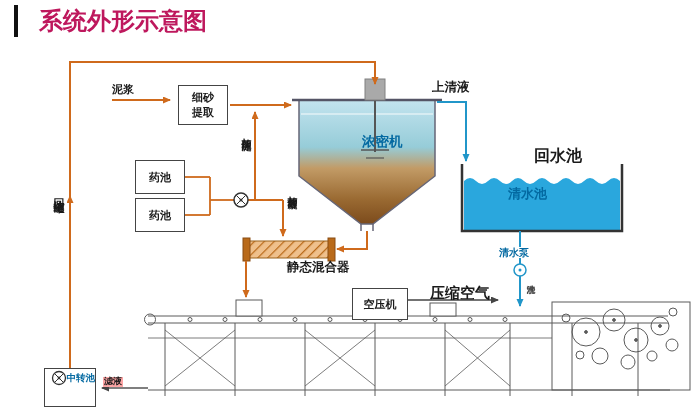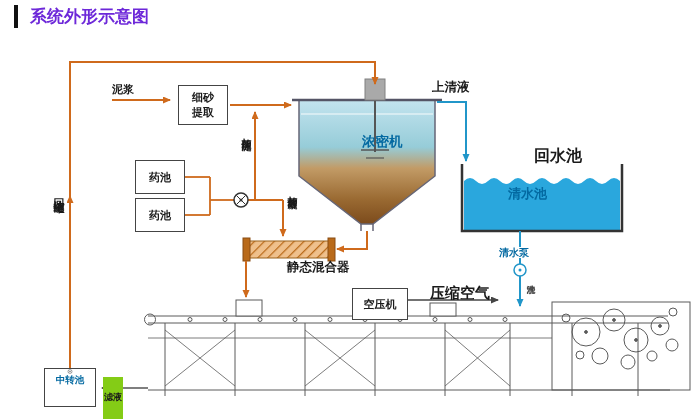--- a/index.html
+++ b/index.html
@@ -10,23 +10,23 @@
   #lines{position:absolute;left:0;top:0;}
   .label{position:absolute;font-weight:bold;color:#1a1a1a;white-space:nowrap;line-height:1.1;}
   .navy{color:#0369a1;}
   .vtext{writing-mode:vertical-rl;text-orientation:upright;letter-spacing:1px;white-space:normal;}
   .box{
     position:absolute;border:1.5px solid #444;background:#fff;
     display:flex;align-items:center;justify-content:center;
     font-weight:bold;text-align:center;color:#1a1a1a;box-sizing:border-box;
   }
   .wrap2{width:26px;word-break:break-all;line-height:1.35;}
-  #title{position:absolute;left:14px;top:5px;font-size:17px;font-weight:bold;color:#6d28d9;
-    border-left:4px solid #111;padding-left:12px;}
-  #transfer-box{flex-direction:column;justify-content:flex-end;padding-bottom:19px;}
+  #title{position:absolute;left:14px;top:5px;font-size:24px;font-weight:bold;color:#be185d;
+    border-left:4px solid #111;padding-left:21px;}
+  #transfer-box{flex-direction:row;justify-content:flex-end;padding-bottom:19px;}
 </style>
 </head>
 <body>
 
 <div id="stage">
 
   <svg id="lines" width="700" height="420" viewBox="0 0 700 420">
     <defs>
       <marker id="ao" markerWidth="9" markerHeight="9" refX="7" refY="3.5" orient="auto" markerUnits="userSpaceOnUse">
         <path d="M0,0 L8,3.5 L0,7 Z" fill="#cf6a1c"></path>
@@ -198,15 +198,15 @@
   <div class="label navy" style="left:362px;top:135px;font-size:13.5px;">浓密机</div>
   <div class="label" style="left:534px;top:147px;font-size:16px;">回水池</div>
   <div class="label navy" style="left:508px;top:187px;font-size:13px;">清水池</div>
   <div class="label navy" style="left:497px;top:247px;font-size:10px;background:#fff;padding:0 2px;">清水泵</div>
   <div class="label vtext" style="left:525px;top:278px;font-size:9px;color:#444;font-weight:normal;letter-spacing:0;">冲洗水管</div>
   <div class="label" style="left:251px;top:261px;font-size:12.5px;padding-left:36px;">静态混合器</div>
   <div class="label" style="left:430px;top:285px;font-size:15px;">压缩空气</div>
   <div class="label vtext" style="left:53px;top:190px;font-size:11px;">回浓缩罐</div>
   <div class="label vtext" style="left:241px;top:130px;font-size:10px;">加药沉淀</div>
   <div class="label vtext" style="left:287px;top:188px;font-size:10px;">加药絮凝</div>
-  <div class="label" style="left:103px;top:377px;font-size:9px;background:#84cc16;padding:16px 1px;">滤液</div>
+  <div class="label" style="left:103px;top:377px;font-size:9px;background:#fca5a5;padding:0 1px;">滤液</div>
 
 </div>
 
 </body></html>

